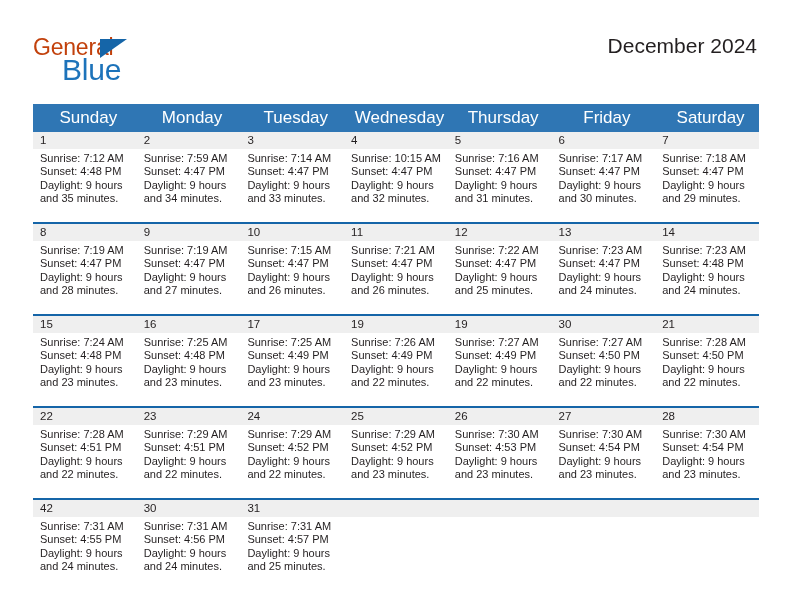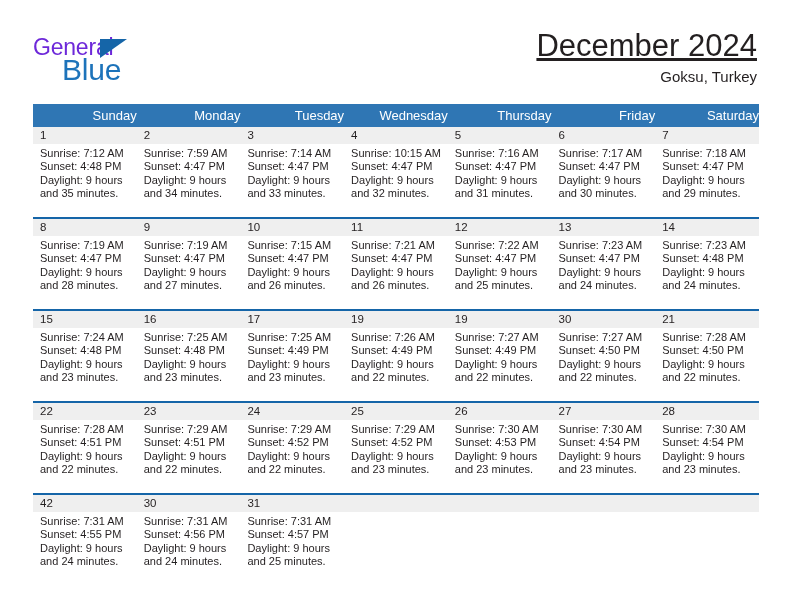--- a/index.html
+++ b/index.html
@@ -40,21 +40,21 @@
     height: 50px;
     user-select: none;
   }
   .logo-general {
     position: absolute;
     left: 0;
     top: 0;
     font-size: 23px;
     line-height: 23px;
     letter-spacing: -0.2px;
-    color: #6d28d9;
+    color: #c2410c;
     font-family: "Liberation Sans", sans-serif;
   }
   .logo-tri {
     position: absolute;
     left: 67px;
     top: 3px;
     width: 0;
     height: 0;
     border-left: 27px solid #1565a8;
     border-bottom: 19px solid transparent;
@@ -70,27 +70,26 @@
     font-family: "Liberation Sans", sans-serif;
   }
 
   .title-block {
     position: absolute;
     right: 35px;
     top: 28px;
     text-align: right;
   }
   .cal-title {
-    font-size: 31px;
+    font-size: 21px;
     line-height: 36px;
     color: #231f20;
     font-weight: normal;
     margin: 0;
     white-space: nowrap;
-    text-decoration: underline;
   }
   .cal-subtitle {
     font-size: 15px;
     line-height: 20px;
     color: #231f20;
     margin: 3px 0 0 0;
     white-space: nowrap;
   }
 
   
@@ -101,23 +100,23 @@
     width: 726px;
     border-collapse: collapse;
     table-layout: fixed;
   }
 
   .calendar col { width: 103.71px; }
 
   thead th {
     background: #2f76b4;
     color: #ffffff;
-    font-size: 13px;
+    font-size: 17px;
     font-weight: normal;
-    text-align: right;
+    text-align: center;
     padding: 4px 0 4px 7px;
     height: 14px;
     border: none;
   }
 
   tbody tr.week-row > td {
     vertical-align: top;
     padding: 0;
     border: none;
     height: 90px;
@@ -174,21 +173,20 @@
   <div class="header">
 
     <div class="logo">
       <span class="logo-general">General</span>
       <span class="logo-tri"></span>
       <span class="logo-blue">Blue</span>
     </div>
 
     <div class="title-block">
       <h1 class="cal-title">December 2024</h1>
-      <div class="cal-subtitle">Goksu, Turkey</div>
     </div>
 
   </div>
 
   <table class="calendar">
     <colgroup>
       <col>
         <col>
         <col>
         <col>

